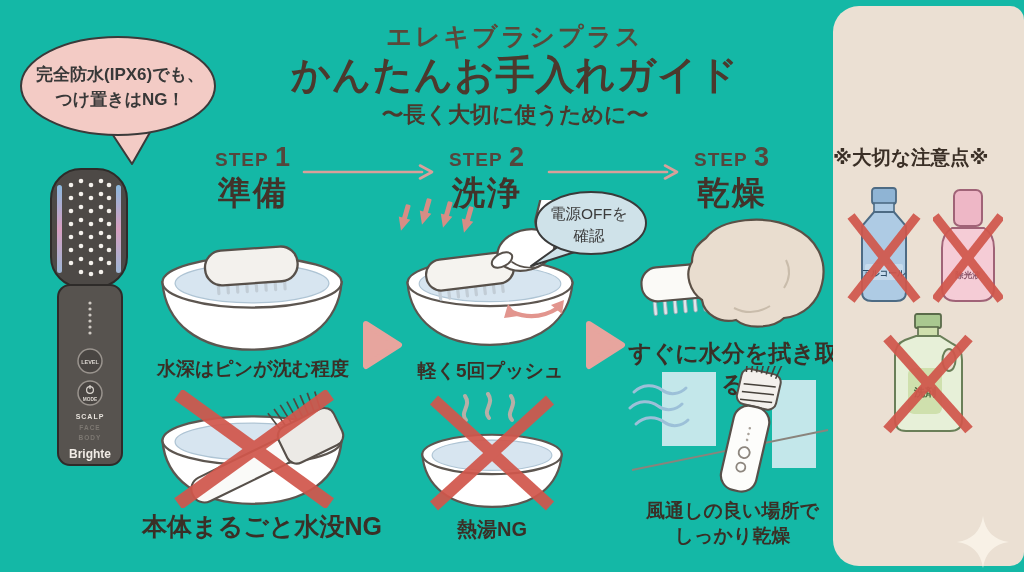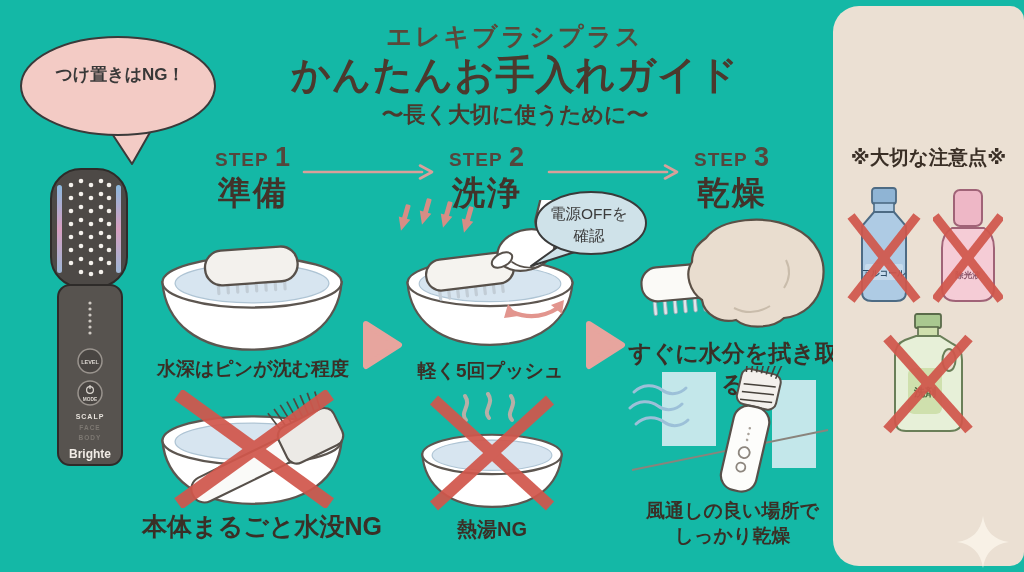--- a/index.html
+++ b/index.html
@@ -10,41 +10,42 @@
   .main-title{left:280px;top:48px;width:470px;font-size:39px;letter-spacing:1px;color:#4b392d;font-weight:bold;text-align:center;}
   .subtitle{left:280px;top:100px;width:470px;font-size:22px;color:#4b392d;font-weight:bold;text-align:center;}
   .callout-text{left:26px;top:62px;width:188px;text-align:center;font-size:17px;line-height:25px;font-weight:bold;color:#383838;}
   .step-head{top:142px;width:130px;text-align:center;}
   .step-label{font-size:19px;font-weight:bold;color:#55463c;letter-spacing:1px;}
   .step-num{font-size:27px;}
   .step-title{font-size:33px;font-weight:bold;color:#42332a;letter-spacing:2px;margin-top:-2px;}
   .caption{font-weight:bold;color:#3a2f26;text-align:center;}
   .bubble-text{left:537px;top:203px;width:104px;text-align:center;font-size:15.5px;line-height:22px;font-weight:normal;color:#3c3c3c;}
   .sidebar{left:833px;top:6px;width:191px;height:560px;background:#ebe0d3;border-radius:26px 14px 14px 26px;}
-  .sidebar-heading{left:0;top:138px;width:191px;text-align:center;font-size:19.5px;font-weight:bold;color:#3a2f26;}
+  .sidebar-heading{left:0;top:138px;width:191px;font-size:19.5px;font-weight:bold;color:#3a2f26;}
   .sidebar-note{left:0;top:438px;width:191px;text-align:center;font-size:19.5px;line-height:29px;font-weight:bold;color:#3a2f26;}
   svg{display:block;}
   svg text{font-family:"Liberation Sans","DejaVu Sans",sans-serif;font-weight:bold;}
 </style>
 </head>
 <body>
 
 <div class="canvas">
 
   <div class="abs brand-line">エレキブラシプラス</div>
   <div class="abs main-title">かんたんお手入れガイド</div>
   <div class="abs subtitle">〜長く大切に使うために〜</div>
 
   <div class="abs" style="left:12px;top:34px">
     <svg width="215" height="132" viewBox="0 0 215 132">
       <path d="M95,92 L120,130 L145,86 Z" fill="#f3cbc5" stroke="#3a3a3a" stroke-width="2" stroke-linejoin="round"></path>
       <ellipse cx="106" cy="52" rx="97" ry="49" fill="#f3cbc5" stroke="#3a3a3a" stroke-width="2"></ellipse>
     </svg>
   </div>
   <div class="abs callout-text">
+    <div>完全防水(IPX6)でも、</div>
     <div>つけ置きはNG！</div>
   </div>
 
   <div class="abs" style="left:38px;top:165px">
     <svg width="102" height="305" viewBox="0 0 102 305">
       <defs>
         <linearGradient id="stripL" x1="0" y1="0" x2="0" y2="1">
           <stop offset="0" stop-color="#8ab8de"></stop>
             <stop offset="0.5" stop-color="#d79fc0"></stop>
             <stop offset="1" stop-color="#9db6d6"></stop>

